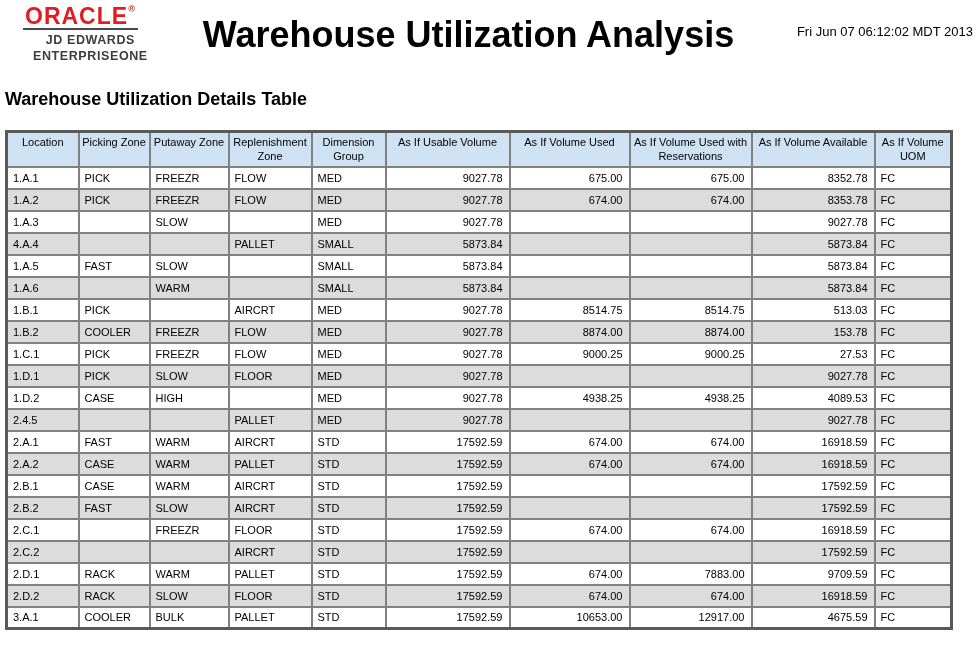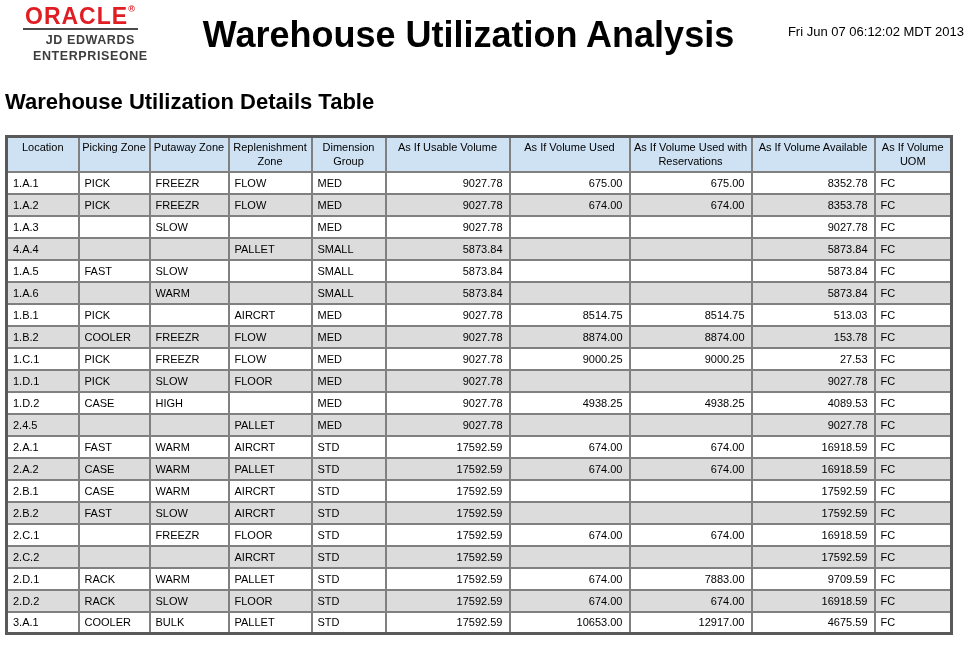--- a/index.html
+++ b/index.html
@@ -44,28 +44,28 @@
     margin-left:20px;
   }
   .logo .sub2{margin-top:0;}
   .report-title{
     position:absolute;top:14px;left:48%;
     transform:translateX(-50%);
     font-size:36px;font-weight:bold;
     white-space:nowrap;
   }
   .timestamp{
-    position:absolute;top:24px;right:12px;
+    position:absolute;top:24px;right:3px;
     font-size:13px;
     white-space:nowrap;
   }
   
   .section-title{
     margin:3px 0 8px 5px;
-    font-size:22px;font-weight:bold;
+    font-size:18px;font-weight:bold;
   }
   
   .tbl-wrap{margin:20px 0 0 5px;}
   table{
     border-collapse:collapse;
     table-layout:fixed;
     width:945px;
     border:3px solid var(--outer);
   }
   th,td{

